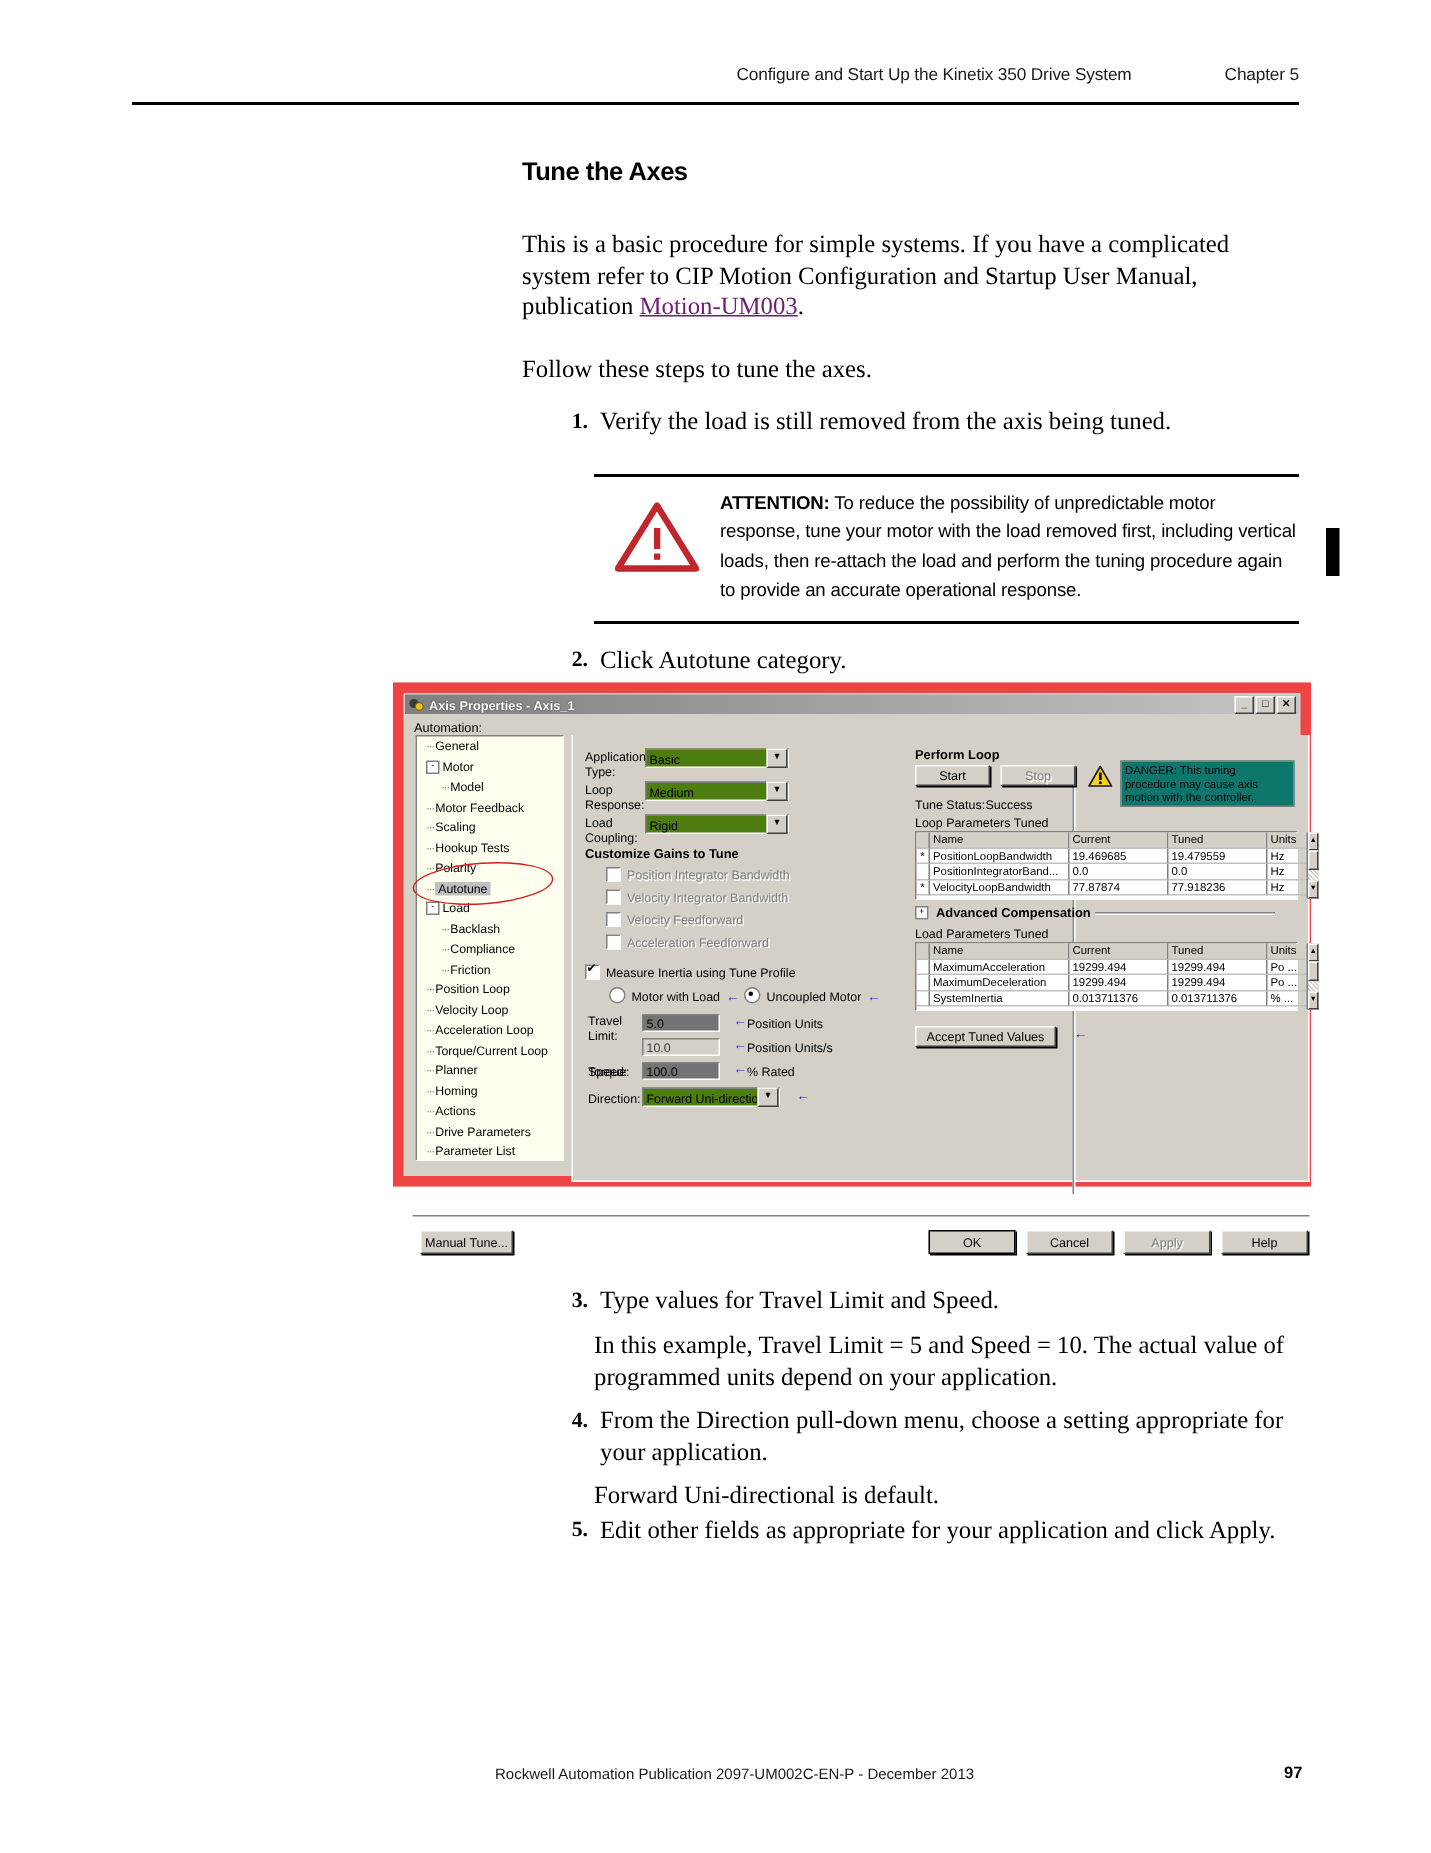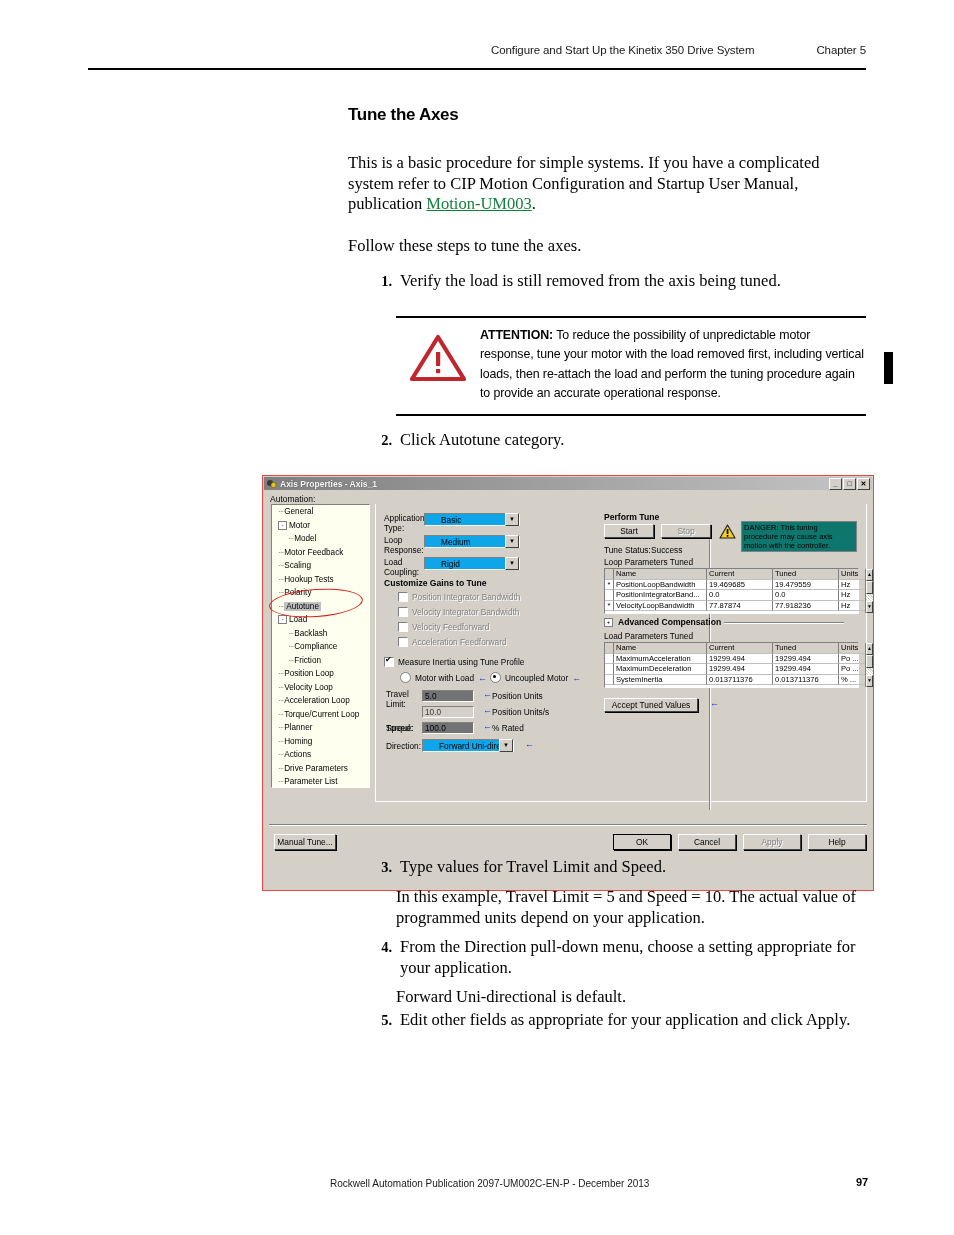--- a/index.html
+++ b/index.html
@@ -14,21 +14,21 @@
   #header-text .chap{font-weight:normal;margin-left:14px;padding-left:48px;}
   #header-rule{position:absolute;left:88px;top:24px;width:778px;height:1.6px;background:#000;}
 
   
   #title{position:absolute;left:348px;top:105px;
         font-family:"Liberation Sans",sans-serif;font-weight:bold;
         font-size:17px;letter-spacing:-0.3px;text-align:center;}
 
   .para{position:absolute;left:348px;font-size:16.5px;line-height:20.5px;}
   #intro{top:153px;width:510px;}
-  #intro a{color:#15803d;text-decoration:underline;margin-top:16px;}
+  #intro a{color:#701a75;text-decoration:underline;margin-top:16px;}
   #follow{top:236px;width:510px;}
 
   
   .step{position:absolute;font-size:16.5px;line-height:20.5px;}
   .step .num{position:absolute;left:0;top:0;width:22px;text-align:right;
       font-weight:bold;font-size:14.5px;}
   .step .txt{margin-left:30px;display:block;}
   #step1{left:370px;top:271px;width:500px;}
   #step2{left:370px;top:430px;width:500px;}
   #step3{left:370px;top:857px;width:500px;}
@@ -45,24 +45,24 @@
   #att-icon{width:84px;flex:none;display:flex;align-items:flex-start;
             justify-content:center;padding-top:8px;}
   #att-text{font-family:"Liberation Sans",sans-serif;font-size:12.4px;
             line-height:19.5px;letter-spacing:-0.1px;}
   #att-text b{font-weight:bold;}
 
   
   #change-bar{position:absolute;left:884px;top:352px;width:9px;height:32px;background:#000;}
 
   
-  #dialog{position:absolute;left:262px;top:455px;width:612px;height:416px;
-          background:#d4d0c8;border:1px solid #ef4444;
+  #dialog{position:absolute;left:262px;top:455px;width:612px;height:336px;
+          background:#d4d0c8;border:7px solid #ef4444;
           font-family:"Liberation Sans",sans-serif;font-size:8.5px;color:#000;
-          box-sizing:border-box;margin-top:20px;}
+          box-sizing:border-box;}
   #titlebar{height:13px;margin:1px;background:linear-gradient(to right,#7f7f7f,#a9a9a9 60%,#c5c5c5);
             display:flex;align-items:center;padding:0 2px;}
   #titlebar .tb-icon{width:11px;height:10px;flex:none;position:relative;margin-right:3px;}
   #titlebar .tb-title{font-size:8.5px;font-weight:bold;color:#fff;
             text-shadow:0 0 1px #333;flex:1;white-space:nowrap;}
   .tb-btns{display:flex;gap:1px;}
   .tb-btn{width:11px;height:10px;background:#d4d0c8;
           border-top:1px solid #fff;border-left:1px solid #fff;
           border-right:1px solid #404040;border-bottom:1px solid #404040;
           font-size:7px;line-height:9px;text-align:center;color:#000;font-weight:bold;}
@@ -88,23 +88,23 @@
 
   
   #grp{position:absolute;left:112px;top:28px;width:492px;height:310px;}
   #grp-title{height:11px;background:linear-gradient(to right,#0a246a,#4a68a8 70%,#a6b8d8);
      color:#fff;font-weight:bold;font-size:8.4px;line-height:11px;padding-left:3px;
      border:1px solid #fff;box-sizing:border-box;}
   #grp-body{position:relative;height:298px;background:#d4d0c8;
      border:1px solid #fff;border-top:none;box-sizing:border-box;}
 
   .lblx{position:absolute;font-size:8.3px;line-height:9.5px;}
-  .combo{position:absolute;height:13px;background:#0ea5e9;border:1px solid #808080;
+  .combo{position:absolute;height:13px;background:#4d7c0f;border:1px solid #808080;
      border-right-color:#fff;border-bottom-color:#fff;box-sizing:border-box;
-     font-size:8.3px;line-height:12px;padding-left:16px;display:flex;align-items:center;}
+     font-size:8.3px;line-height:12px;padding-left:2px;display:flex;align-items:center;}
   .combo .cval{flex:1;white-space:nowrap;overflow:hidden;}
   .combo .arr{width:12px;height:11px;background:#d4d0c8;flex:none;
      border-top:1px solid #fff;border-left:1px solid #fff;
      border-right:1px solid #404040;border-bottom:1px solid #404040;
      font-size:6px;line-height:11px;text-align:center;}
 
   .secthead{position:absolute;font-weight:bold;font-size:8.6px;}
 
   .cbrow{position:absolute;font-size:8.3px;white-space:nowrap;display:flex;align-items:center;}
   .cbox{width:8px;height:8px;background:#d4d0c8;border:1px solid #808080;
@@ -329,21 +329,21 @@
       <span class="bluearrow" style="position:absolute;left:103px;top:217px;">←</span>
       <div class="lblx" style="left:116px;top:220px;">% Rated</div>
 
       <div class="lblx" style="left:10px;top:238px;">Direction:</div>
       <div class="combo" style="left:46px;top:235px;width:92px;">
         <span class="cval">Forward Uni-directional</span>
         <span class="arr">▼</span>
       </div>
       <span class="bluearrow" style="position:absolute;left:145px;top:235px;">←</span>
 
-      <div class="secthead" style="left:228px;top:8px;">Perform Tune</div>
+      <div class="secthead" style="left:228px;top:8px;">Perform Loop</div>
       <div class="btn" style="left:228px;top:20px;width:50px;height:14px;">Start</div>
       <div class="btn disabled" style="left:285px;top:20px;width:50px;height:14px;">Stop</div>
 
       <span style="position:absolute;left:343px;top:20px;">
         <svg width="17" height="15" viewBox="0 0 17 15">
             <path d="M8.5 1 L16 14 L1 14 Z" fill="#f5d020" stroke="#1a1a1a" stroke-width="1.1" stroke-linejoin="round"></path>
             <rect x="7.7" y="5" width="1.7" height="5" fill="#000"></rect>
             <rect x="7.7" y="11" width="1.7" height="1.7" fill="#000"></rect>
           </svg>
       </span>

